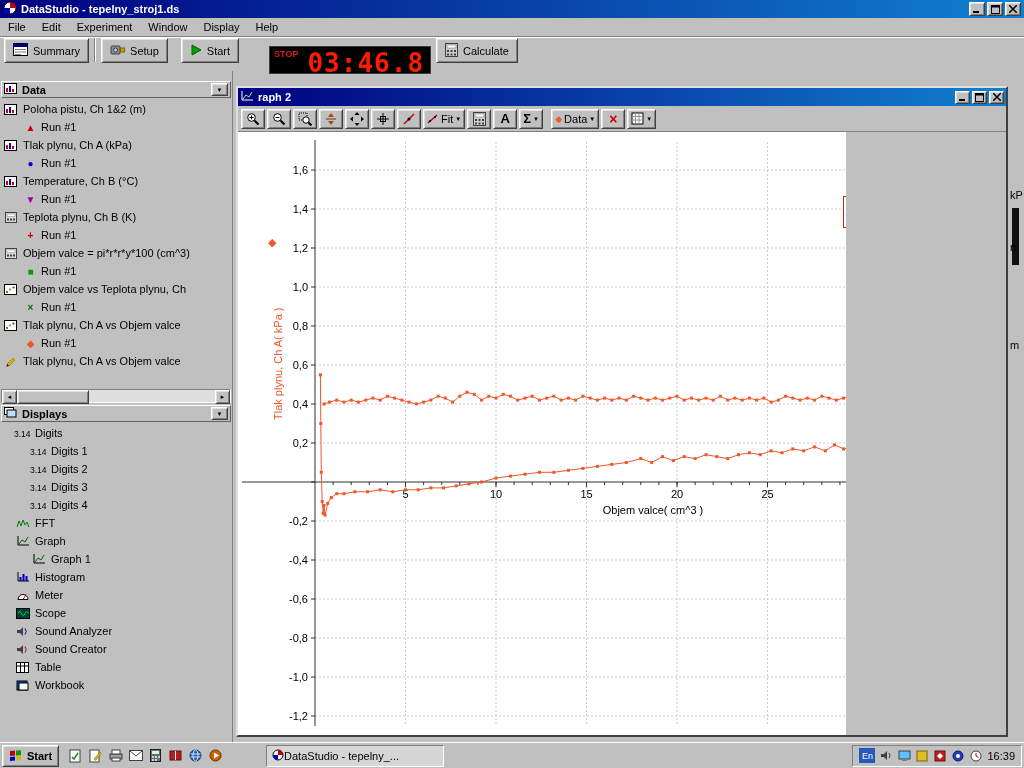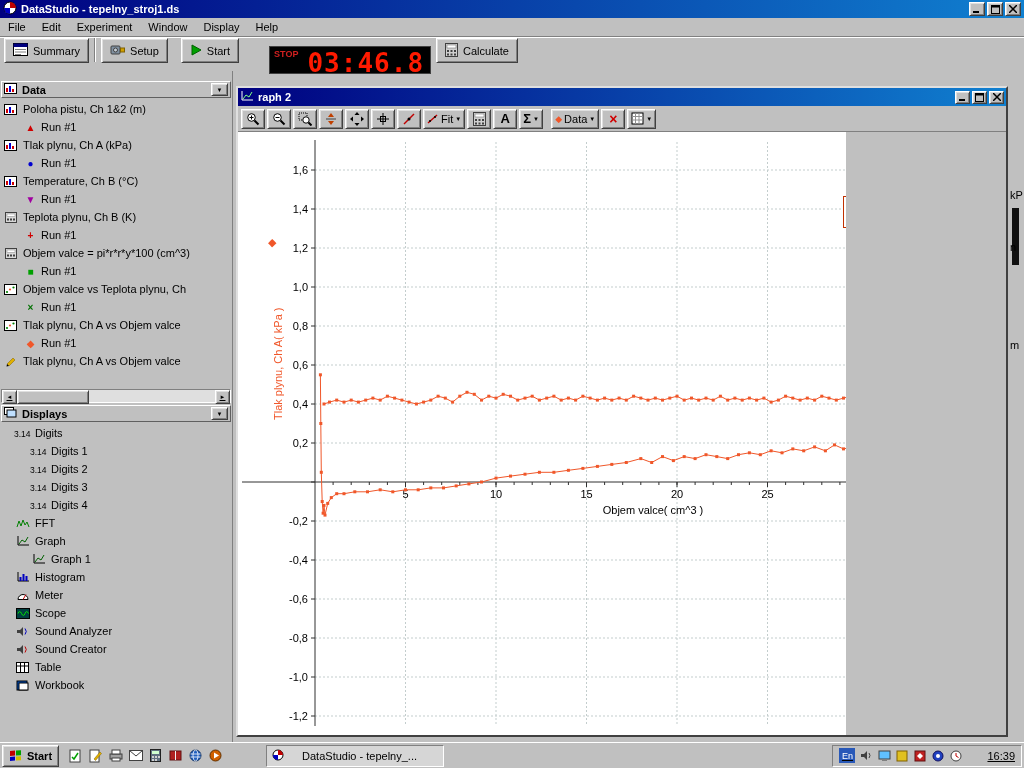--- a/index.html
+++ b/index.html
@@ -2,21 +2,21 @@
 <html><head>
 <meta charset="utf-8">
 <style>
   * { margin:0; padding:0; box-sizing:border-box; }
   body { background:#808080; }
   .screen { position:relative; width:1024px; height:768px; background:#c0c0c0;
             font-family:"Liberation Sans","DejaVu Sans",sans-serif; font-size:11px; color:#000;
             overflow:hidden; }
   .raised { background:#c0c0c0; border:1px solid; border-color:#ffffff #404040 #404040 #ffffff;
             box-shadow:inset 1px 1px 0 #dfdfdf, inset -1px -1px 0 #808080; }
-  .sunken { border:1px solid; border-color:#808080 #ffffff #ffffff #808080;text-decoration:underline; }
+  .sunken { border:1px solid; border-color:#808080 #ffffff #ffffff #808080; }
 
   
   .titlebar { position:absolute; left:0; top:0; width:100%; height:18px;
               background:linear-gradient(90deg,#000080,#1080d0);
               display:flex; align-items:center; padding:0 3px; color:#fff; }
   .titlebar .t-text { font-weight:bold; margin-left:4px; flex:1; }
   .winbtn { width:16px; height:14px; margin-left:2px; display:flex; align-items:center; justify-content:center; }
   .menubar { position:absolute; left:0; top:18px; width:100%; height:19px; display:flex; align-items:center;
              gap:0; border-bottom:1px solid #808080; box-shadow:0 1px 0 #ffffff; }
   .menubar span { padding:2px 8px; }
@@ -74,28 +74,28 @@
   .right-strip { position:absolute; left:1009px; top:71px; width:15px; height:671px; background:#c0c0c0; }
   .right-strip .bar { position:absolute; left:3px; top:137px; width:7px; height:57px; background:#101010; }
   .right-strip .frag { position:absolute; left:1px; color:#000; }
 
   
   .taskbar { position:absolute; left:0; bottom:0; width:100%; height:26px; background:#c0c0c0;
              border-top:1px solid #ffffff; display:flex; align-items:center; padding:0 2px; }
   .startbtn { height:22px; display:inline-flex; align-items:center; gap:4px; padding:0 6px; font-weight:bold; }
   .ql { display:flex; align-items:center; gap:3px; margin-left:8px; }
   .ql span { width:17px; height:17px; display:flex; align-items:center; justify-content:center; }
-  .taskbtn { height:22px; width:178px; margin-left:42px; display:inline-flex; align-items:center; gap:18px;
+  .taskbtn { height:22px; width:178px; margin-left:42px; display:inline-flex; align-items:center; gap:0;
              padding:0 5px; background:#d6d6d6; border:1px solid; border-color:#808080 #ffffff #ffffff #808080;
              overflow:hidden; white-space:nowrap; }
   .tray { margin-left:auto; height:22px; display:flex; align-items:center; gap:4px; padding:0 6px; }
   .lang { width:16px; height:15px; background:#2858b8; color:#fff; font-size:9px; display:flex; align-items:center;
           justify-content:center; }
   .tray .ticon16 { width:14px; height:14px; display:flex; align-items:center; justify-content:center; }
-  .clock { margin-left:20px; }
+  .clock { margin-left:0; }
 </style>
 </head>
 <body>
 
 <div class="screen">
 
   <div class="titlebar">
     <span><svg width="14" height="14">
           <circle cx="7" cy="7" r="6" fill="#fff" stroke="#000"></circle>
           <path d="M7 1 A6 6 0 0 1 13 7 L7 7 Z" fill="#c00000"></path>

